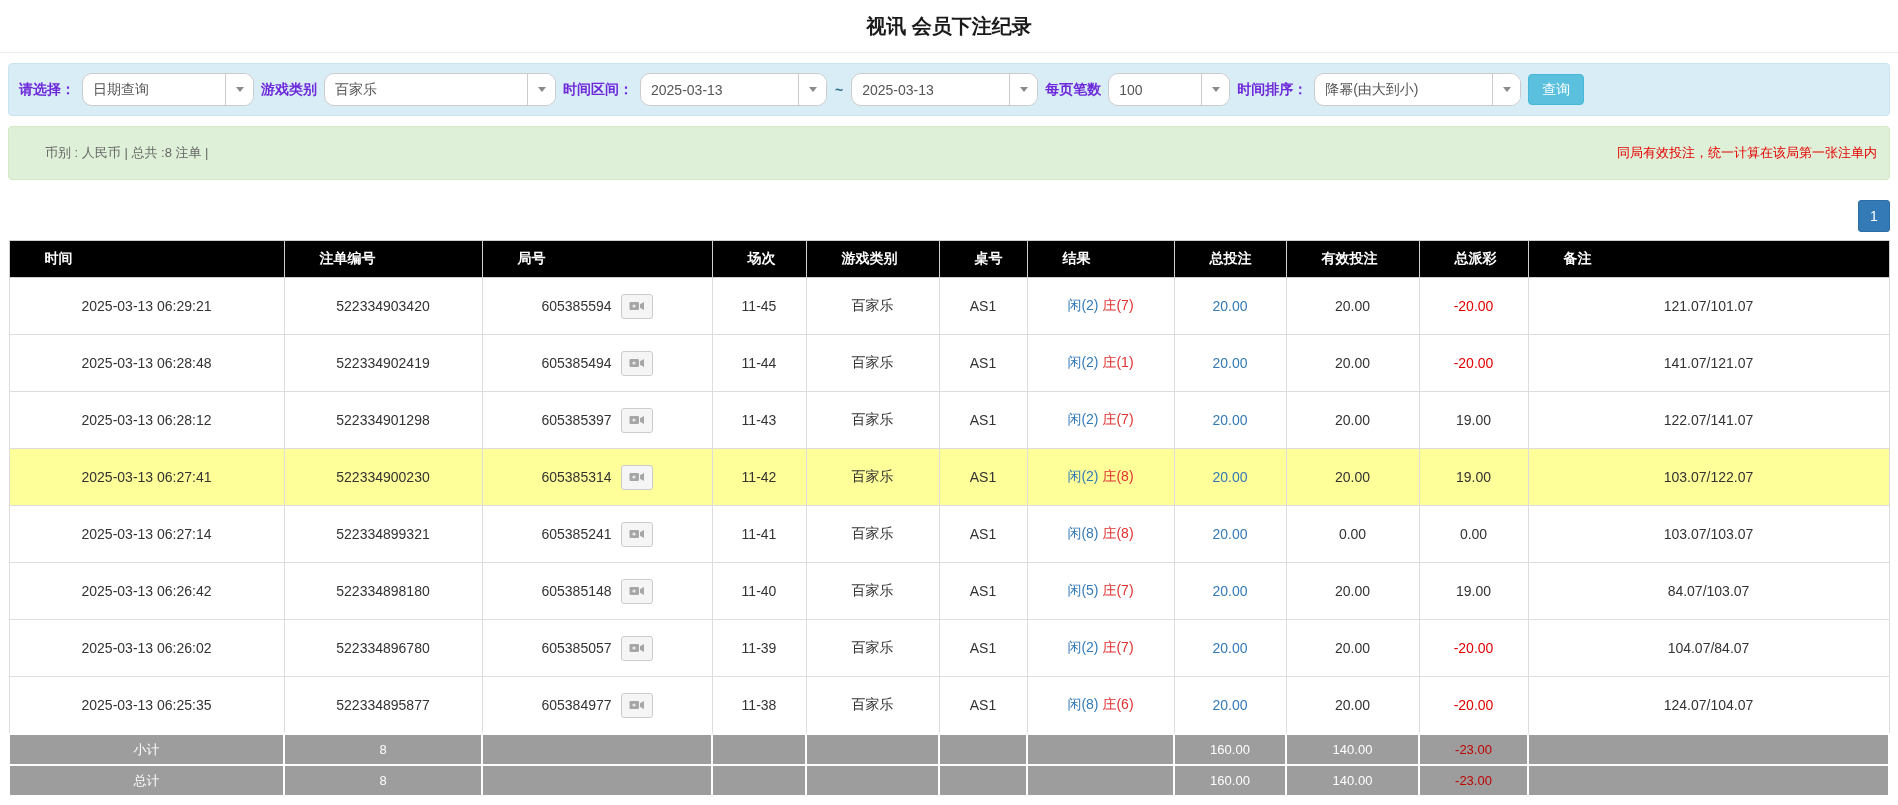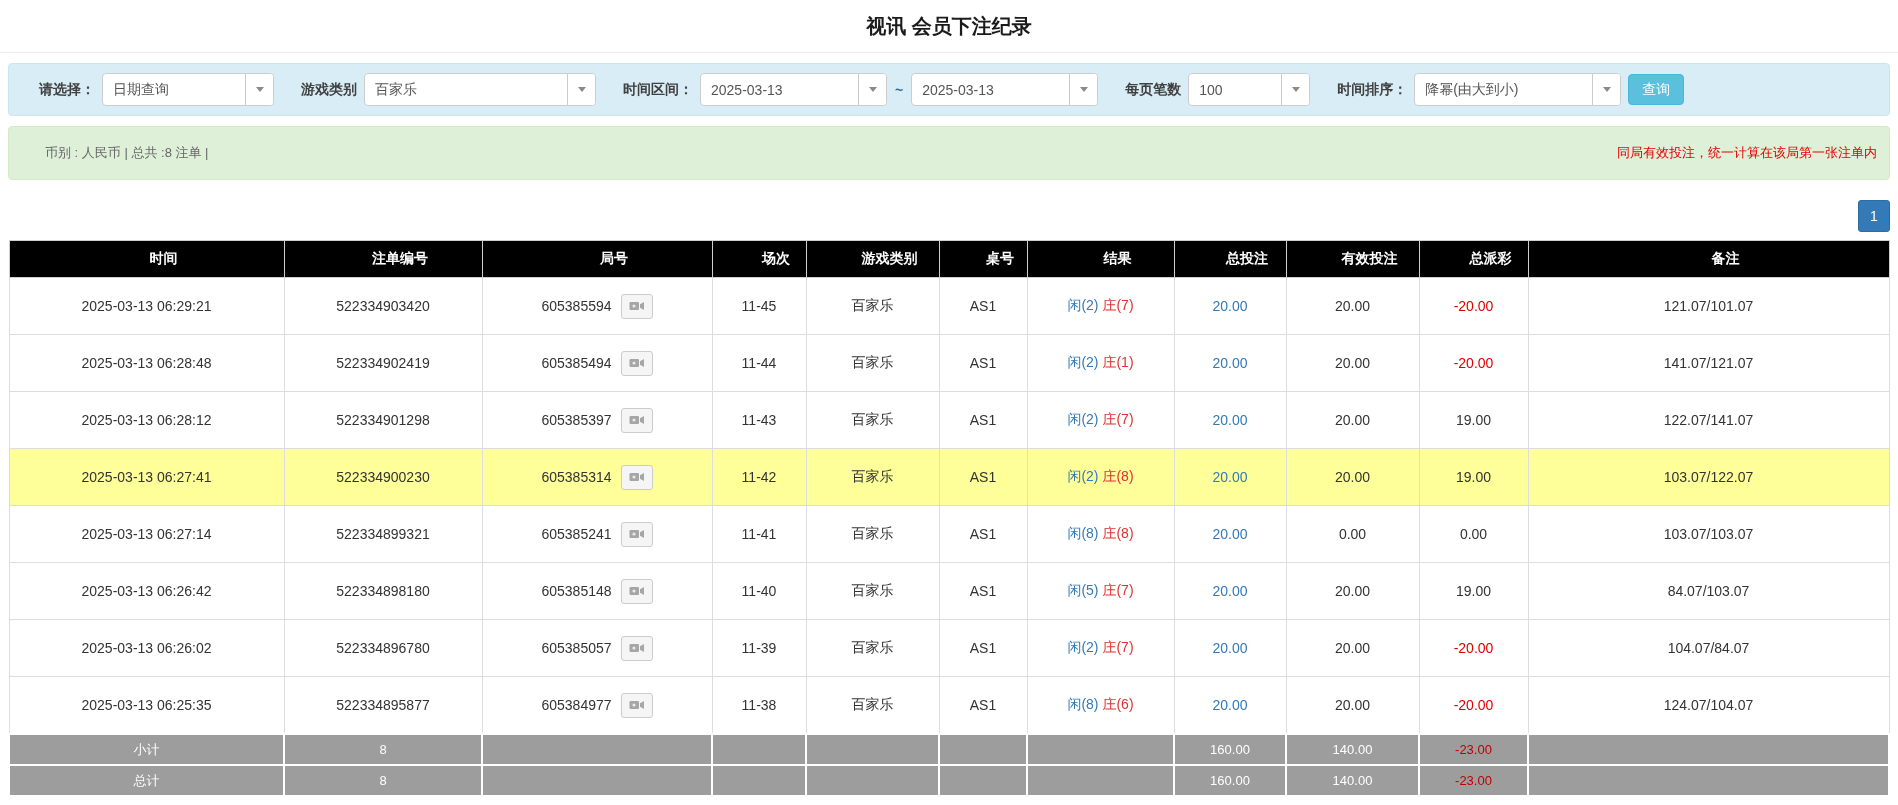--- a/index.html
+++ b/index.html
@@ -8,24 +8,24 @@
     font-family:"Liberation Sans","DejaVu Sans",sans-serif;font-size:14px;
   }
   .page-header{padding:13px 14px 12px;border-bottom:1px solid #ececec;text-align:center;}
   .page-title{font-size:20px;color:#1a1a1a;font-weight:600;}
 
   
   .filter-bar{
     margin:10px 8px 0;background:#d9edf7;border:1px solid #c8e5f2;border-radius:4px;
     padding:9px 10px;display:flex;align-items:center;gap:7px;white-space:nowrap;
   }
-  .filter-label{color:#404040;font-weight:bold;margin-left:20px;}
+  .filter-label{color:#6d28d9;font-weight:bold;}
   .tilde{color:#31708f;font-weight:bold;padding:0 1px;}
   .input-group{
-    display:flex;height:31px;background:#fff;border:1px solid #ccc;border-radius:4px;
+    display:flex;height:31px;background:#fff;border:1px solid #ccc;border-radius:10px;
     overflow:hidden;align-items:stretch;cursor:pointer;
   }
   .input-group .value{flex:1;display:flex;align-items:center;padding:0 10px;color:#555;overflow:hidden;}
   .input-group .caret-btn{
     width:28px;border:none;border-left:1px solid #ccc;background:#fff;
     display:flex;align-items:center;justify-content:center;cursor:pointer;padding:0;
   }
   .caret{width:0;height:0;border-left:4px solid transparent;border-right:4px solid transparent;border-top:5px solid #8a8a8a;}
   .w-query{width:170px}.w-game{width:230px}.w-date{width:185px}.w-size{width:120px}.w-sort{width:205px}
   .btn-search{
@@ -45,21 +45,21 @@
   .pagination-row{margin:20px 8px 8px;display:flex;justify-content:flex-end;}
   .page-btn{
     min-width:30px;height:30px;background:#337ab7;border:1px solid #2e6da4;border-radius:3px;
     color:#fff;font-size:14px;display:flex;align-items:center;justify-content:center;cursor:pointer;
   }
 
   
   table{width:1882px;margin:0 8px;border-collapse:collapse;table-layout:fixed;}
   thead th{
     background:#000;color:#fff;font-weight:bold;height:34px;font-size:14px;
-    border:1px solid #cfcfcf;text-align:center;padding-left:35px;
+    border:1px solid #cfcfcf;text-align:left;padding-left:35px;
   }
   tbody td{
     height:54px;text-align:center;border:1px solid #ddd;font-size:14px;color:#333;background:#fff;
     overflow:hidden;
   }
   tr.highlight td{background:#ffff99;}
   tfoot td{
     background:#9d9d9d;color:#fff;height:27px;text-align:center;border:2px solid #fff;font-size:13px;
   }
   .player{color:#337ab7;}

